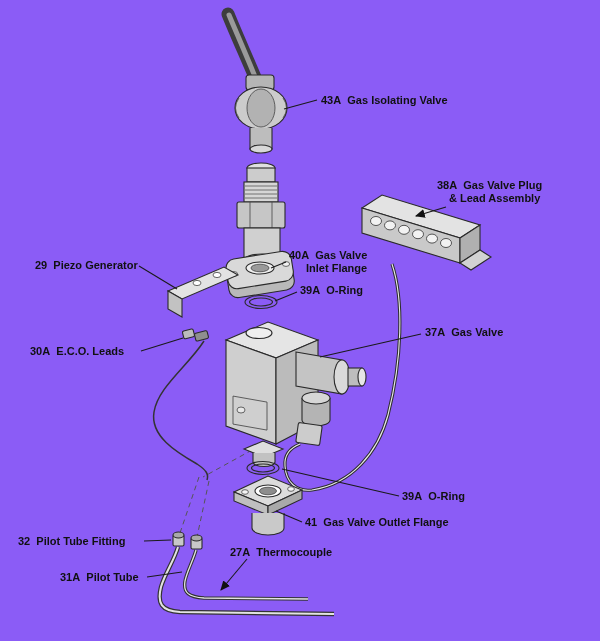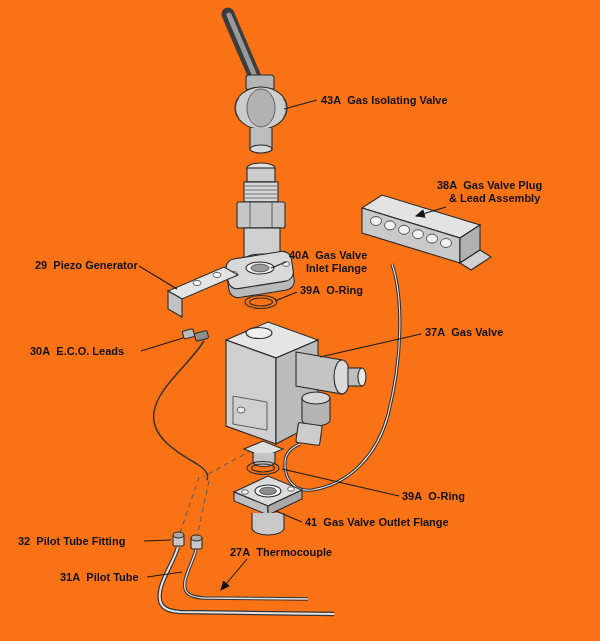--- a/index.html
+++ b/index.html
@@ -8,21 +8,21 @@
     background: #ffffff;
     width: 600px;
     height: 641px;
     overflow: hidden;
     font-family: "Liberation Sans", sans-serif;
   }
   .diagram-wrap {
     position: relative;
     width: 600px;
     height: 641px;
-    background: #f97316;
+    background: #8b5cf6;
   }
   svg { display: block; }
   text.part-label {
     font-family: "Liberation Sans", sans-serif;
     font-size: 11px;
     font-weight: bold;
     fill: #111111;
   }
   .leader { stroke: #1a1a1a; stroke-width: 1.1; fill: none; }
   .outline { stroke: #2a2a2a; stroke-width: 1.1; }

